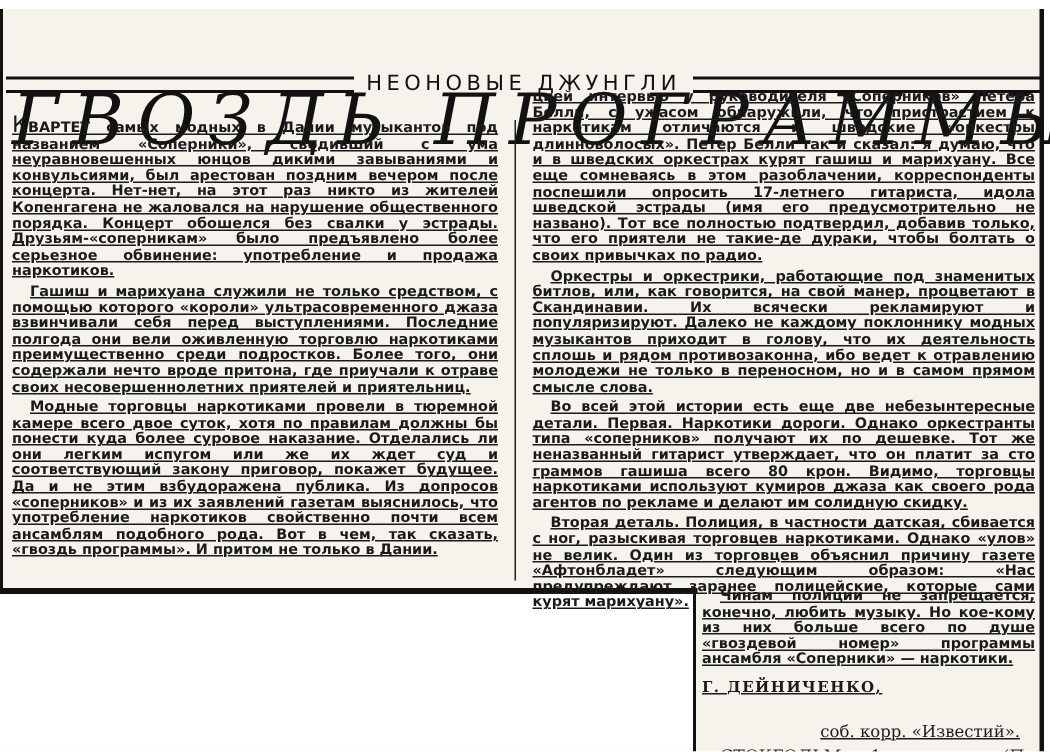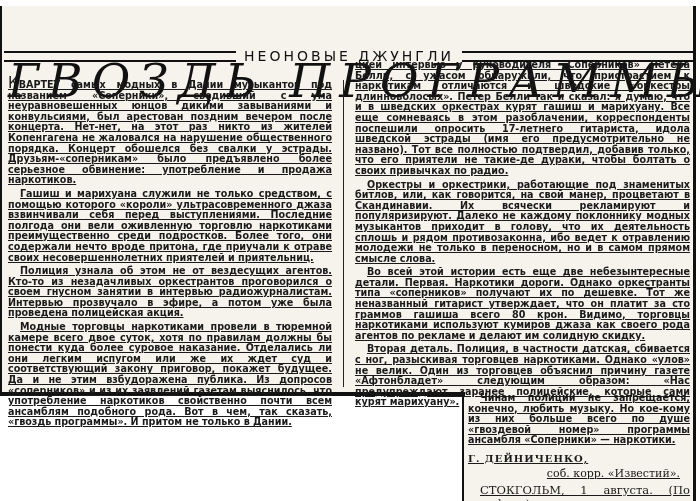--- a/index.html
+++ b/index.html
@@ -55,21 +55,21 @@
   .dropcap { font-weight: normal; font-size: 15px; line-height: 10px; }
   .divider {
     position: absolute; left: 343px; top: 80px; width: 1px; height: 307px; background: #222;
   }
   .sig-name {
     font-family: "DejaVu Serif", serif; font-weight: bold; font-size: 10px;
     text-align: left; margin: 8px 8px 0 0; letter-spacing: 1px;
   }
   .sig-role {
     font-family: "DejaVu Serif", serif; font-weight: normal; font-size: 11px;
-    text-align: right; margin: 4px 10px 0 0;
+    text-align: right; margin: 18px 10px 0 0;
   }
   .dateline {
     font-family: "DejaVu Serif", serif; font-weight: normal; font-size: 11.5px;
     line-height: 14px; margin-top: 4px; text-indent: 12px; text-align: justify;
   }
 </style>
 </head>
 <body>
 
 <div class="clip">
@@ -83,21 +83,20 @@
     <div class="rubric-lines"></div>
   </div>
 
   <h1 class="headline">ГВОЗДЬ ПРОГРАММЫ</h1>
 
   <div class="divider"></div>
 
   <div class="col col-left">
     <p class="first"><span class="dropcap">К</span><span>ВАРТЕТ самых модных в Дании музыкантов под названием «Соперники», сводивший с ума неуравновешенных юнцов дикими завываниями и конвульсиями, был арестован поздним вечером после концерта. Нет-нет, на этот раз никто из жителей Копенгагена не жаловался на нарушение общественного порядка. Концерт обошелся без свалки у эстрады. Друзьям-«соперникам» было предъявлено более серьезное обвинение: употребление и продажа наркотиков.</span></p>
     <p>Гашиш и марихуана служили не только средством, с помощью которого «короли» ультрасовременного джаза взвинчивали себя перед выступлениями. Последние полгода они вели оживленную торговлю наркотиками преимущественно среди подростков. Более того, они содержали нечто вроде притона, где приучали к отраве своих несовершеннолетних приятелей и приятельниц.</p>
-    <p>Полиция узнала об этом не от вездесущих агентов. Кто-то из незадачливых оркестрантов проговорился о своем гнусном занятии в интервью радиожурналистам. Интервью прозвучало в эфире, а потом уже была проведена полицейская акция.</p>
     <p>Модные торговцы наркотиками провели в тюремной камере всего двое суток, хотя по правилам должны бы понести куда более суровое наказание. Отделались ли они легким испугом или же их ждет суд и соответствующий закону приговор, покажет будущее. Да и не этим взбудоражена публика. Из допросов «соперников» и из их заявлений газетам выяснилось, что употребление наркотиков свойственно почти всем ансамблям подобного рода. Вот в чем, так сказать, «гвоздь программы». И притом не только в Дании.</p>
   </div>
 
   <div class="col col-right">
     <p class="first">цией интервью у руководителя «Соперников» Петера Белли, с ужасом обнаружили, что пристрастием к наркотикам отличаются и шведские «оркестры длинноволосых». Петер Белли так и сказал: я думаю, что и в шведских оркестрах курят гашиш и марихуану. Все еще сомневаясь в этом разоблачении, корреспонденты поспешили опросить 17-летнего гитариста, идола шведской эстрады (имя его предусмотрительно не названо). Тот все полностью подтвердил, добавив только, что его приятели не такие-де дураки, чтобы болтать о своих привычках по радио.</p>
     <p>Оркестры и оркестрики, работающие под знаменитых битлов, или, как говорится, на свой манер, процветают в Скандинавии. Их всячески рекламируют и популяризируют. Далеко не каждому поклоннику модных музыкантов приходит в голову, что их деятельность сплошь и рядом противозаконна, ибо ведет к отравлению молодежи не только в переносном, но и в самом прямом смысле слова.</p>
     <p>Во всей этой истории есть еще две небезынтересные детали. Первая. Наркотики дороги. Однако оркестранты типа «соперников» получают их по дешевке. Тот же неназванный гитарист утверждает, что он платит за сто граммов гашиша всего 80 крон. Видимо, торговцы наркотиками используют кумиров джаза как своего рода агентов по рекламе и делают им солидную скидку.</p>
     <p>Вторая деталь. Полиция, в частности датская, сбивается с ног, разыскивая торговцев наркотиками. Однако «улов» не велик. Один из торговцев объяснил причину газете «Афтонбладет» следующим образом: «Нас предупреждают заранее полицейские, которые сами курят марихуану».</p>
   </div>
 

